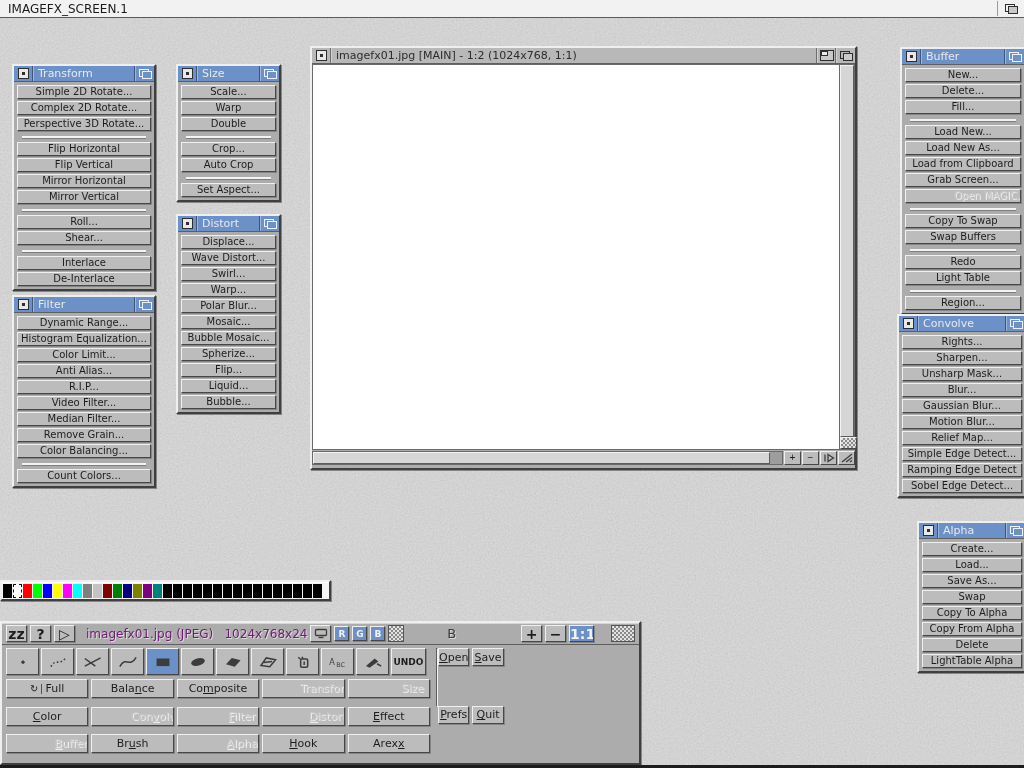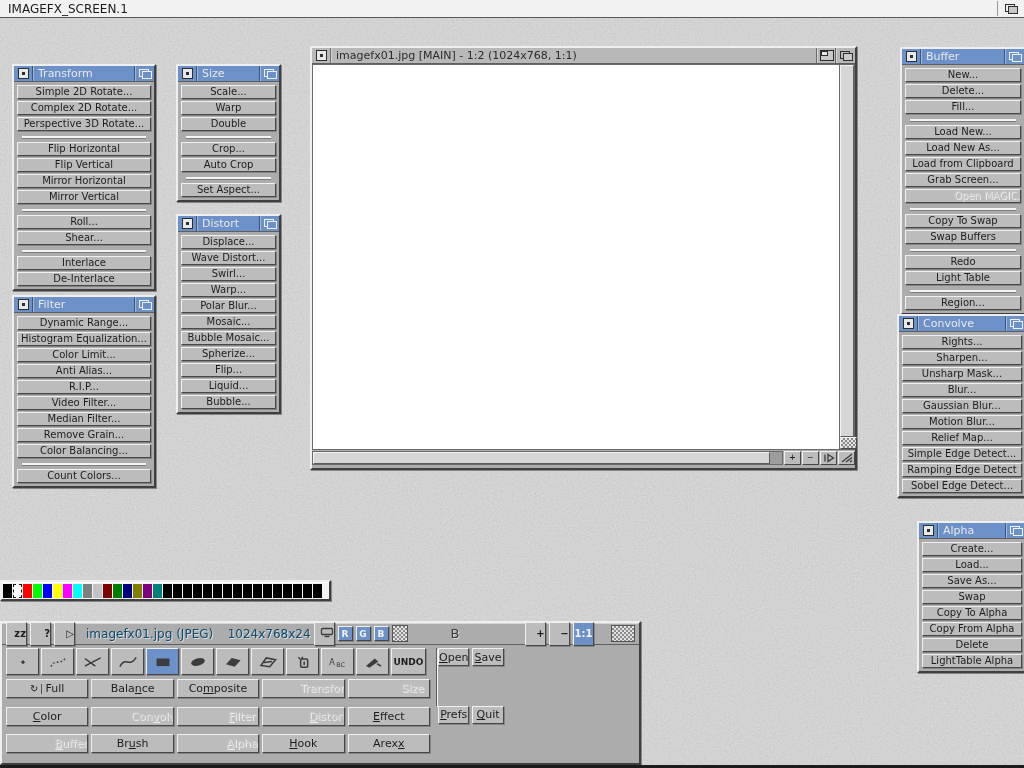--- a/index.html
+++ b/index.html
@@ -65,22 +65,22 @@
   .checker{background:repeating-conic-gradient(#8a8a8a 0% 25%, #e3e3e3 0% 50%);background-size:4px 4px;}
 
   
   #win-palette .swatch-strip{display:flex;gap:1px;background:#f4f4f4;padding:1px;border-top:1px solid #fff;}
   .swatch{width:9px;height:14px;display:inline-block;}
   .swatch.selected{outline:1px dashed #111;outline-offset:-1px;}
 
   
   #win-toolbar{display:flex;flex-direction:column;}
   .status-row{height:21px;display:flex;align-items:center;gap:3px;padding:0 4px;border-bottom:1px solid #5f5f5f;box-shadow:0 1px 0 rgba(255,255,255,.5) inset;}
-  .sbtn{height:24px;min-width:21px;font-size:10px;font-weight:bold;text-align:right;}
-  .ghost-text{color:#0c4a6e;text-shadow:1px 1px 0 #dcdcdc;font-size:12px;white-space:pre;}
+  .sbtn{height:17px;min-width:21px;font-size:14px;font-weight:bold;}
+  .ghost-text{color:#701a75;text-shadow:1px 1px 0 #dcdcdc;font-size:12px;white-space:pre;}
   .rgbbtn{width:15px;height:15px;min-width:15px;background:#6c90c8;color:#f2f2f2;font-weight:bold;font-size:9px;line-height:12px;}
   .bluebtn{background:#6c90c8;color:#f2f2f2;}
   .buffer-ind{color:#3a3a3a;text-shadow:1px 1px 0 #d8d8d8;font-size:13px;}
   .tb-content{flex:1;display:flex;}
   .tb-left{width:424px;padding:3px 2px 3px 4px;display:flex;flex-direction:column;}
   .tools-row{display:flex;gap:2px;height:27px;margin-bottom:4px;}
   .toolbtn{width:33px;display:flex;align-items:center;justify-content:center;}
   .toolbtn.selected{background:#6c90c8;}
   .toolbtn svg{display:block;}
   .undo-btn{font-weight:bold;font-size:9px;width:35px;}

